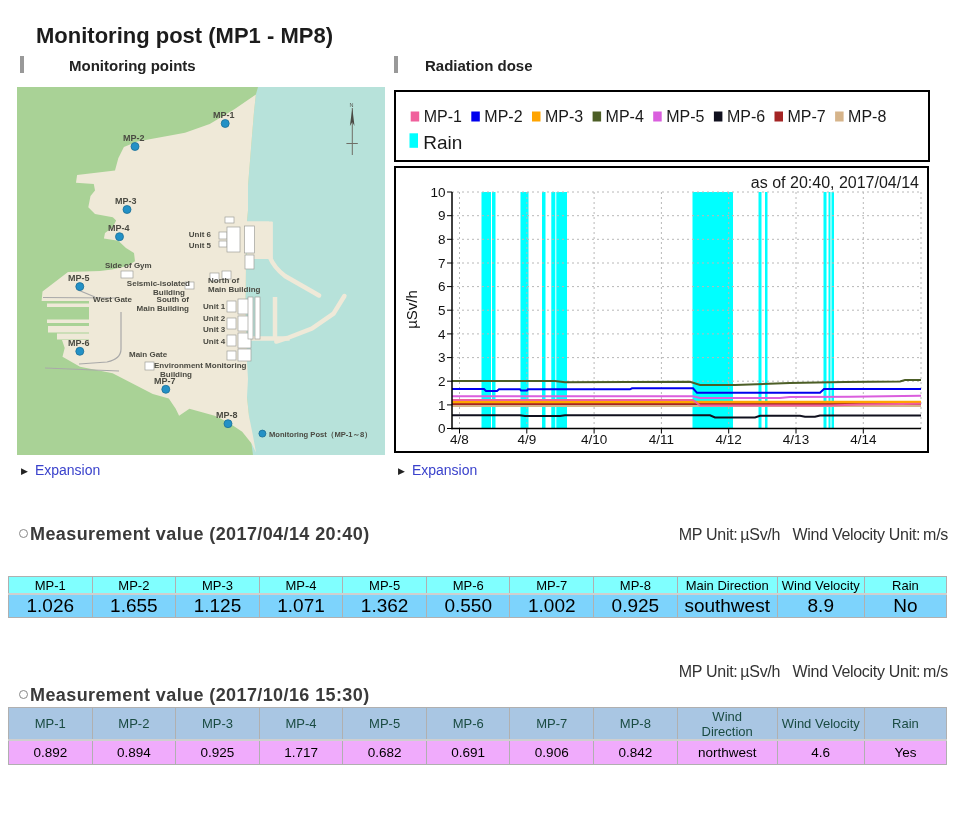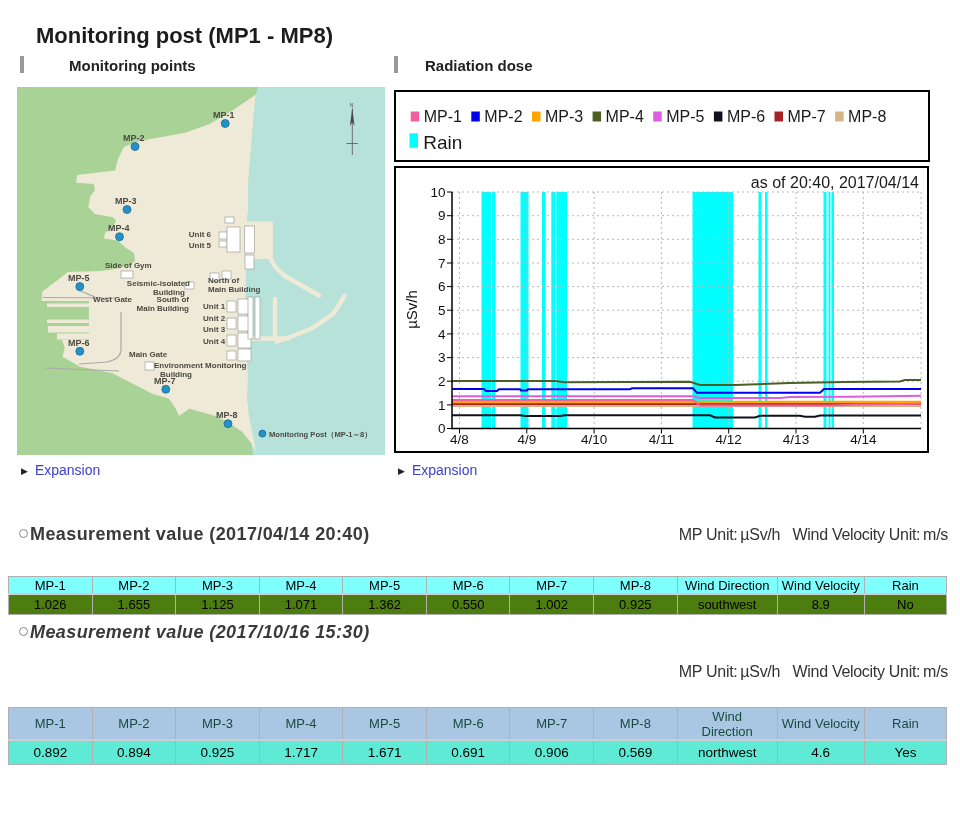--- a/index.html
+++ b/index.html
@@ -10,23 +10,23 @@
 .secbar{position:absolute;width:4px;height:17px;background:#999;}
 .exp{position:absolute;font-size:14px;color:#3a42cc;}
 .exp .tri{color:#222;font-size:9px;vertical-align:1px;margin-right:7px;}
 .mhead{position:absolute;font-size:18px;font-weight:bold;color:#3a3a3a;letter-spacing:0.4px;}
 .mhead .bull{display:inline-block;width:7px;height:7px;border:1.5px solid #888;border-radius:50%;background:#fff;vertical-align:2px;margin-right:2px;}
 .units{position:absolute;font-size:16px;color:#333;text-align:center;right:12px;letter-spacing:-0.3px;}
 table{border-collapse:collapse;table-layout:fixed;}
 .t1,.t2{position:absolute;left:8px;width:939px;}
 td,th{border:1px solid #b0b0b0;text-align:center;padding:0;font-weight:normal;overflow:hidden;}
 .t1 th{background:#80ffff;font-size:13px;color:#000;height:16px;border-bottom:2px solid #cfcfcf;}
-.t1 td{background:#4d7c0f;font-size:13px;color:#000;height:19px;}
+.t1 td{background:#7dd3fc;font-size:19px;color:#000;height:19px;}
 .t2 th{background:#a9c6e3;font-size:13px;color:#1a4b42;height:31px;line-height:15px;border-bottom:2px solid #cfcfcf;}
-.t2 td{background:#5eead4;font-size:13.5px;color:#000;height:23px;}
+.t2 td{background:#f0abfc;font-size:13.5px;color:#000;height:23px;}
 .cw1{width:82.5px;} .cw2{width:99px;} .cw3{width:86px;margin-left:44px;} .cw4{width:81px;}
 </style>
 </head>
 <body>
 <h1>Monitoring post (MP1 - MP8)</h1>
 
 <div class="secbar" style="left:20px;top:56px;"></div>
 <div class="sec" style="left:33px;top:57px;margin-left:36px;">Monitoring points</div>
 <div class="secbar" style="left:394px;top:56px;"></div>
 <div class="sec" style="left:390px;top:57px;margin-left:35px;">Radiation dose</div>
@@ -271,41 +271,41 @@
 <tbody>
       <tr>
         <th class="cw1">MP-1</th>
         <th class="cw1">MP-2</th>
         <th class="cw1">MP-3</th>
         <th class="cw1">MP-4</th>
         <th class="cw1">MP-5</th>
         <th class="cw1">MP-6</th>
         <th class="cw1">MP-7</th>
         <th class="cw1">MP-8</th>
-        <th class="cw2">Wind Direction</th>
+        <th class="cw2">Main Direction</th>
         <th class="cw3">Wind Velocity</th>
         <th class="cw4">Rain</th>
       </tr>
 <tr>
         <td>1.026</td>
         <td>1.655</td>
         <td>1.125</td>
         <td>1.071</td>
         <td>1.362</td>
         <td>0.550</td>
         <td>1.002</td>
         <td>0.925</td>
         <td>southwest</td>
         <td>8.9</td>
         <td>No</td>
       </tr>
 </tbody>
   </table>
 
-<div class="mhead" style="left:19px;top:622px;font-style:italic;"><span class="bull"></span>Measurement value (2017/10/16 15:30)</div>
+<div class="mhead" style="left:19px;top:685px;"><span class="bull"></span>Measurement value (2017/10/16 15:30)</div>
 <div class="units" style="top:663px;">MP Unit: µSv/h&nbsp;&nbsp; Wind Velocity Unit: m/s</div>
 
 <table class="t2" style="top:707px;">
 <tbody>
       <tr>
         <th class="cw1">MP-1</th>
         <th class="cw1">MP-2</th>
         <th class="cw1">MP-3</th>
         <th class="cw1">MP-4</th>
         <th class="cw1">MP-5</th>
@@ -314,22 +314,22 @@
         <th class="cw1">MP-8</th>
         <th class="cw2">Wind<br>Direction</th>
         <th class="cw3">Wind Velocity</th>
         <th class="cw4">Rain</th>
       </tr>
 <tr>
         <td>0.892</td>
         <td>0.894</td>
         <td>0.925</td>
         <td>1.717</td>
-        <td>1.671</td>
+        <td>0.682</td>
         <td>0.691</td>
         <td>0.906</td>
-        <td>0.569</td>
+        <td>0.842</td>
         <td>northwest</td>
         <td>4.6</td>
         <td>Yes</td>
       </tr>
 </tbody>
   </table>
 
 </body></html>

